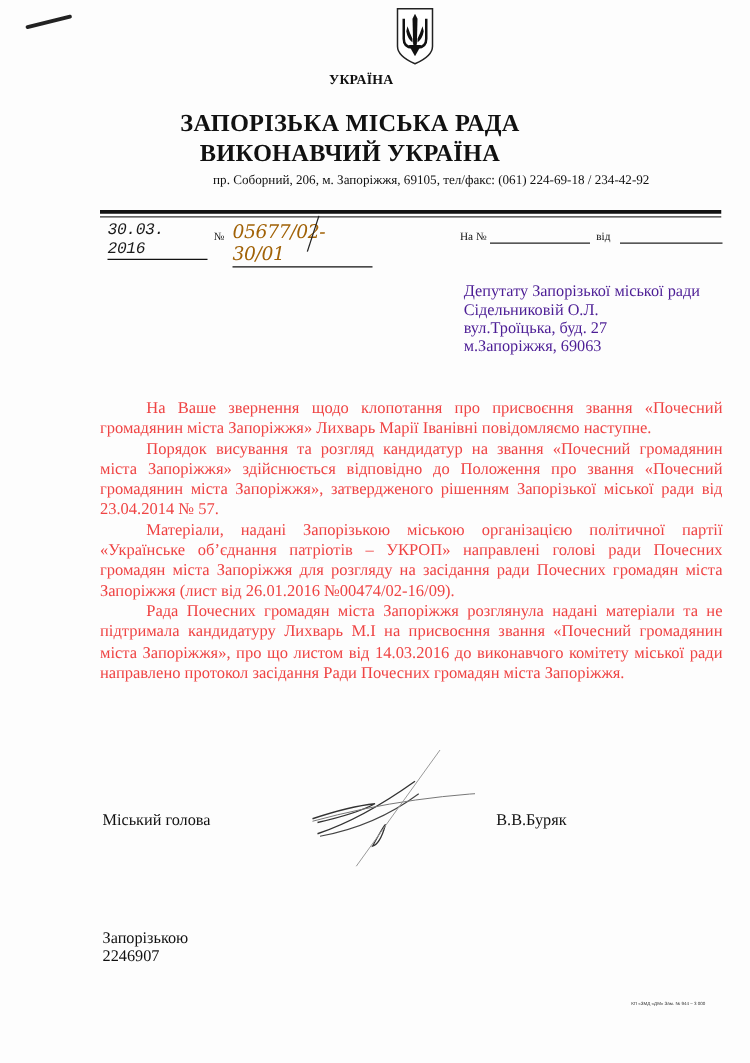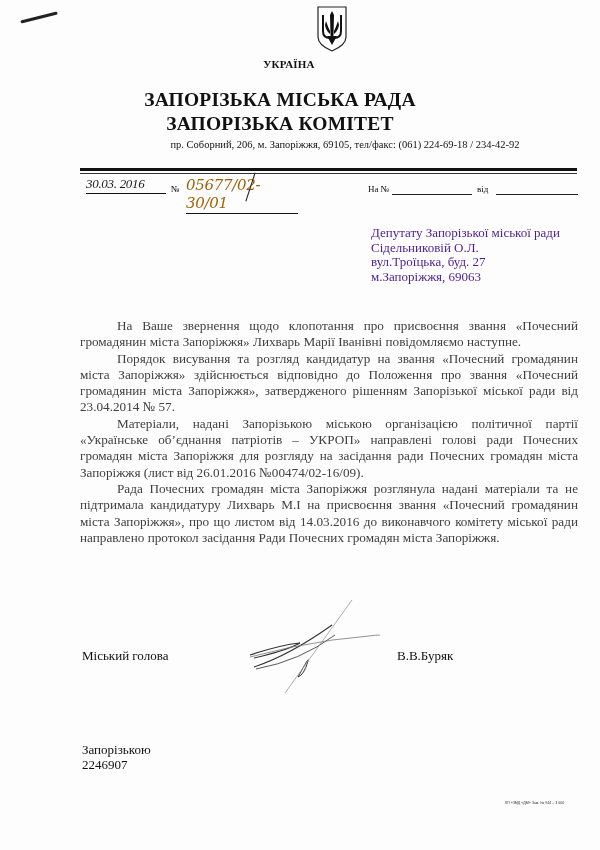--- a/index.html
+++ b/index.html
@@ -60,21 +60,21 @@
 
     .rule-thick {
       left: 80px; top: 168px; width: 497px; height: 3px; background: #111;
     }
     .rule-thin {
       left: 80px; top: 173px; width: 497px; height: 1px; background: #333;
     }
 
     .reg-date {
       left: 86px; top: 176px; width: 80px;
-      font-family: Liberation Serif, serif;
+      font-family: Liberation Mono, monospace;
       font-style: italic;
       font-size: 13px;
       border-bottom: 1px solid #111;
       letter-spacing: -0.3px;
       color: #1a1a1a;
       padding-bottom: 1px;
     }
     .reg-no-label {
       left: 171px; top: 184px; font-size: 9px;
     }
@@ -111,21 +111,21 @@
       line-height: 14.5px;
       color: #4c1d95;
     }
     .addressee div { white-space: nowrap; }
 
     .body-text {
       left: 80px; top: 318px; width: 498px;
       font-size: 13.2px;
       line-height: 16.3px;
       text-align: justify;
-      color: #404040;
+      color: #ef4444;
     }
     .body-text p {
       margin: 0;
       text-indent: 37px;
     }
 
     .sign-position {
       left: 82px; top: 648px; font-size: 13px;
     }
     .sign-name {
@@ -158,21 +158,21 @@
   <path d="M26 10 L24 10 L24 26 Q24 32 18 32 L18 34 Q26 34 26 26 Z" fill="#111"></path>
   <path d="M10 16 Q12 22 14 26 L14 29 Q10 26 9 20 Z" fill="#111"></path>
   <path d="M22 16 Q20 22 18 26 L18 29 Q22 26 23 20 Z" fill="#111"></path>
   <path d="M11 31 H21 L16 40 Z" fill="#111"></path>
 </svg>
 
 <div class="abs country">УКРАЇНА</div>
 
 <div class="abs council-title">
   <div>ЗАПОРІЗЬКА МІСЬКА РАДА</div>
-  <div>ЗАПОРІЗЬКА КОМІТЕТ</div>
+  <div>ВИКОНАВЧИЙ УКРАЇНА</div>
 </div>
 
 <div class="abs contact">
   <div>пр. Соборний, 206, м. Запоріжжя, 69105, тел/факс: (061) 224-69-18 / 234-42-92</div>
 </div>
 
 <div class="abs rule-thick"></div>
 <div class="abs rule-thin"></div>
 
 <div class="abs reg-date">30.03. 2016</div>

